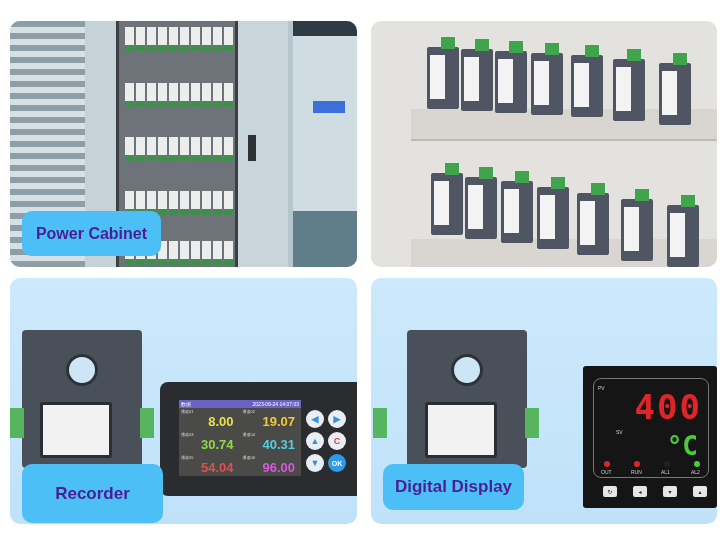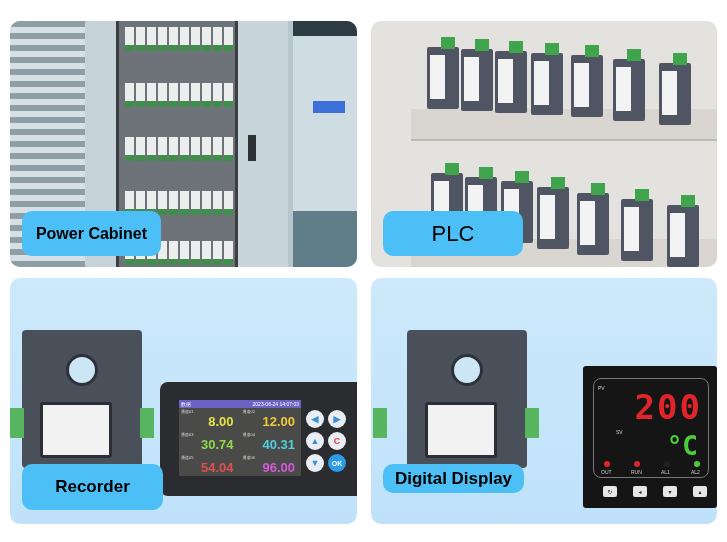--- a/index.html
+++ b/index.html
@@ -2,21 +2,21 @@
 <html><head>
 <meta charset="utf-8">
 <style>
 *{box-sizing:border-box;margin:0;padding:0}
 body{width:727px;height:542px;background:#fff;position:relative;overflow:hidden;font-family:"Liberation Sans",sans-serif}
 .panel{position:absolute;border-radius:10px;overflow:hidden}
 .p1{left:10px;top:21px;width:347px;height:246px;background:#b7c6cc}
 .p2{left:371px;top:21px;width:346px;height:246px;background:#e4e2de}
 .p3{left:10px;top:278px;width:347px;height:246px;background:linear-gradient(180deg,#cde9fb,#bfe2fa)}
 .p4{left:371px;top:278px;width:346px;height:246px;background:linear-gradient(180deg,#cde9fb,#bfe2fa)}
-.label{position:absolute;background:#4cc0f6;color:#000000;font-weight:bold;border-radius:10px;display:flex;align-items:center;justify-content:center;font-size:16px;z-index:5}
+.label{position:absolute;background:#4cc0f6;color:#4c1d95;font-weight:bold;border-radius:10px;display:flex;align-items:center;justify-content:center;font-size:16px;z-index:5}
 
 .rack-l{position:absolute;left:0;top:0;width:80px;height:246px;background:repeating-linear-gradient(180deg,#8e9ea6 0 6px,#d7e0e4 6px 12px)}
 .rack-side{position:absolute;left:75px;top:0;width:32px;height:246px;background:#c5d3d9}
 .cab{position:absolute;left:106px;top:0;width:122px;height:246px;background:#6d7378;border-left:3px solid #3c3f42;border-right:3px solid #3c3f42}
 .relay-row{position:absolute;left:6px;width:108px;height:24px;display:flex;gap:2px}
 .relay{flex:1;background:#eceeed;border-bottom:6px solid #3e8f49}
 .door{position:absolute;left:228px;top:0;width:50px;height:246px;background:#c8d6dc}
 .handle{position:absolute;left:238px;top:114px;width:8px;height:26px;background:#2e3235}
 .bg-room{position:absolute;left:283px;top:0;width:64px;height:246px;background:linear-gradient(180deg,#2d3c44 0 15px,#cfdde2 15px 190px,#5f7e8a 190px)}
 .stripe{position:absolute;left:303px;top:80px;width:32px;height:12px;background:#3c6fd8}
@@ -176,78 +176,77 @@
       <div class="face"></div>
     </div>
   <div class="mod" style="left:250px;top:178px">
       <div class="term"></div>
       <div class="face"></div>
     </div>
   <div class="mod" style="left:296px;top:184px">
       <div class="term"></div>
       <div class="face"></div>
     </div>
-  <div class="label" style="left:12px;top:190px;width:140px;height:45px;font-size:22px;font-weight:normal">PLC</div>
 </div>
 
 <div class="panel p3">
   <div class="sensor" style="left:12px;top:52px">
     <div class="hole"></div>
       <div class="plate"></div>
     <div class="ear" style="left:-12px"></div>
       <div class="ear" style="left:118px"></div>
   </div>
   <div class="rec">
     <div class="screen">
       <div class="hdr">
           <span>数据</span>
           <span><span>2023-06-24</span> <span>14:07:03</span></span>
         </div>
       <div class="cells">
         <div class="cell" style="color:#e6e24a"><span class="ch">通道01</span><span>8.00</span></div>
-        <div class="cell" style="color:#f0c93a"><span class="ch">通道02</span><span>12.00</span></div>
+        <div class="cell" style="color:#f0c93a"><span class="ch">通道02</span><span>19.07</span></div>
         <div class="cell" style="color:#8ed84a"><span class="ch">通道03</span><span>30.74</span></div>
         <div class="cell" style="color:#4fd0e0"><span class="ch">通道04</span><span>40.31</span></div>
         <div class="cell" style="color:#e05050"><span class="ch">通道05</span><span>54.04</span></div>
         <div class="cell" style="color:#d35bd8"><span class="ch">通道06</span><span>96.00</span></div>
       </div>
     </div>
     <div class="keys">
       <div class="key">◀</div>
       <div class="key">▶</div>
       <div class="key">▲</div>
       <div class="key c">C</div>
       <div class="key">▼</div>
       <div class="key ok">OK</div>
     </div>
   </div>
-  <div class="label" style="left:12px;top:186px;width:141px;height:46px;font-size:17px">Recorder</div>
+  <div class="label" style="left:12px;top:186px;width:141px;height:59px;font-size:17px">Recorder</div>
 </div>
 
 <div class="panel p4">
   <div class="sensor" style="left:36px;top:52px">
     <div class="hole"></div>
       <div class="plate"></div>
     <div class="ear" style="left:-34px"></div>
       <div class="ear" style="left:118px"></div>
   </div>
   <div class="ctrl">
     <div class="disp">
       <span class="ledl" style="left:4px;top:6px">PV</span>
       <span class="ledl" style="left:22px;top:50px">SV</span>
-      <span class="seg" style="right:6px;top:8px;font-size:34px;color:#e0252a;letter-spacing:2px">200</span>
+      <span class="seg" style="right:6px;top:8px;font-size:34px;color:#e0252a;letter-spacing:2px">400</span>
       <span class="seg" style="right:10px;top:52px;font-size:26px;color:#4ccc3a">°C</span>
       <span class="led" style="left:10px;top:82px;background:#e0252a"></span>
       <span class="led" style="left:40px;top:82px;background:#e0252a"></span>
       <span class="led" style="left:70px;top:82px;background:#222"></span>
       <span class="led" style="left:100px;top:82px;background:#4ccc3a"></span>
       <span class="ledl" style="left:7px;top:90px">OUT</span>
       <span class="ledl" style="left:37px;top:90px">RUN</span>
       <span class="ledl" style="left:67px;top:90px">AL1</span>
       <span class="ledl" style="left:97px;top:90px">AL2</span>
     </div>
     <div class="cbtn" style="left:20px">↻</div>
     <div class="cbtn" style="left:50px">◂</div>
     <div class="cbtn" style="left:80px">▾</div>
     <div class="cbtn" style="left:110px">▴</div>
   </div>
-  <div class="label" style="left:12px;top:186px;width:141px;height:29px;font-size:17px">Digital Display</div>
+  <div class="label" style="left:12px;top:186px;width:141px;height:46px;font-size:17px">Digital Display</div>
 </div>
 
 </body></html>

